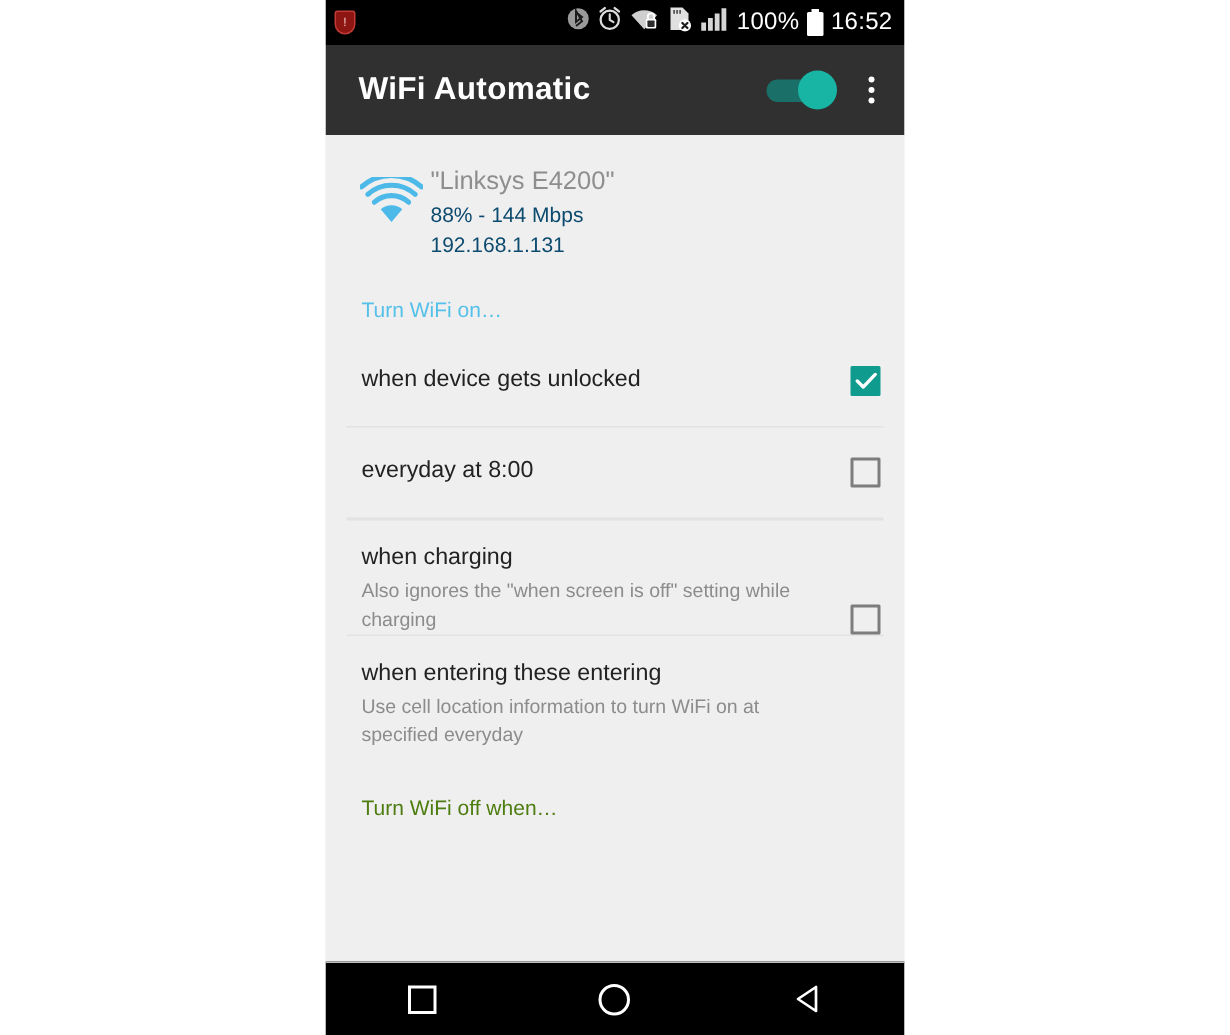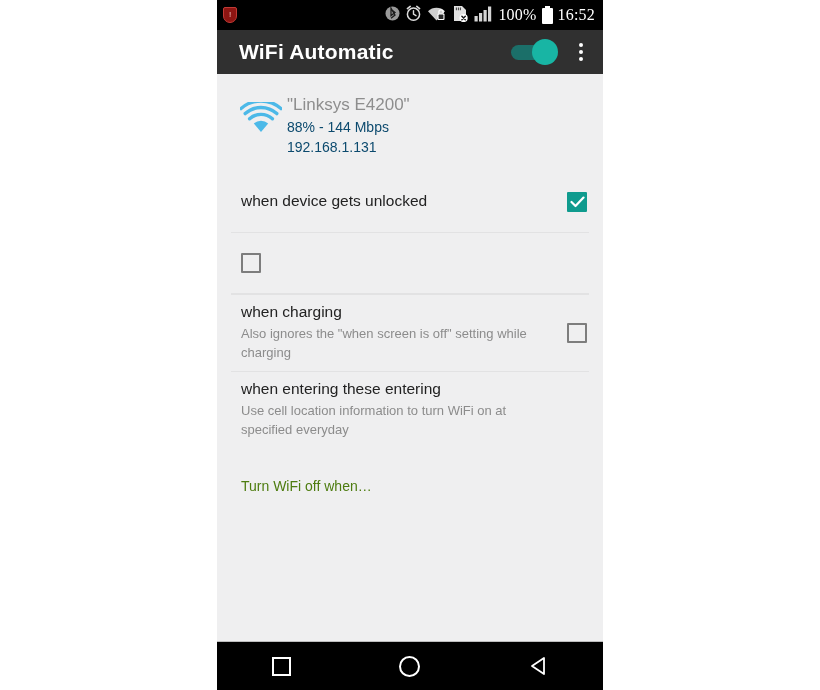--- a/index.html
+++ b/index.html
@@ -65,21 +65,20 @@
     display: flex;
     align-items: center;
     gap: 5px;
   }
   .sicon { display: block; }
   .status-text {
     color: #ffffff;
     font-size: 16px;
     letter-spacing: 0.2px;
     white-space: nowrap;
-    font-family: Liberation Serif, serif;
   }
   .batt {
     width: 11px;
     height: 18px;
     position: relative;
   }
   .batt .cap {
     position: absolute;
     left: 3px; top: 0;
     width: 5px; height: 2px;
@@ -88,21 +87,21 @@
   .batt .body {
     position: absolute;
     left: 0; top: 2px;
     width: 11px; height: 16px;
     background: #ffffff;
     border-radius: 1px;
   }
 
   
   .appbar {
-    height: 44px;
+    height: 60px;
     background: #303030;
     display: flex;
     align-items: center;
     padding: 0 12px 0 22px;
     flex: none;
   }
   .app-title {
     color: #ffffff;
     font-size: 21px;
     font-weight: bold;
@@ -193,21 +192,21 @@
   .row {
     display: flex;
     align-items: center;
     min-height: 60px;
     padding: 0 16px 0 24px;
     box-sizing: border-box;
     position: relative;
   }
   .row.tall {
     min-height: 76px;
-    align-items: center;
+    align-items: flex-end;
   }
   .row-text { flex: 1 1 auto; padding-right: 10px; }
   .row-title {
     font-size: 15.5px;
     color: #222222;
     line-height: 1.35;
   }
   .row-sub {
     font-size: 13px;
     color: #8c8c8c;
@@ -361,34 +360,38 @@
             <path d="M1 6.6 A30 30 0 0 1 41 6.6" fill="none" stroke="#4cb9e8" stroke-width="3.4" stroke-linecap="round"></path>
           </svg>
         </span>
         <span class="wifi-info">
           <div class="ssid">"Linksys E4200"</div>
           <div class="wmeta">88% - 144 Mbps</div>
           <div class="wmeta">192.168.1.131</div>
         </span>
       </div>
 
+      <div class="section-head">Turn WiFi on…</div>
 
       <div class="row">
         <span class="row-text">
           <div class="row-title">when device gets unlocked</div>
         </span>
         <span class="checkbox checked">
           <svg class="tick" width="15" height="12" viewBox="0 0 15 12">
             <path d="M1.5 6 L5.5 10 L13.5 1.6" fill="none" stroke="#ffffff" stroke-width="2.2" stroke-linecap="round" stroke-linejoin="round"></path>
           </svg>
         </span>
       </div>
       <div class="divider"></div>
 
       <div class="row">
+        <span class="row-text">
+          <div class="row-title">everyday at 8:00</div>
+        </span>
         <span class="checkbox">
           
         </span>
       </div>
       <div class="divider"></div>
 
       <div class="divider"></div>
 
       <div class="row tall">
         <span class="row-text">

